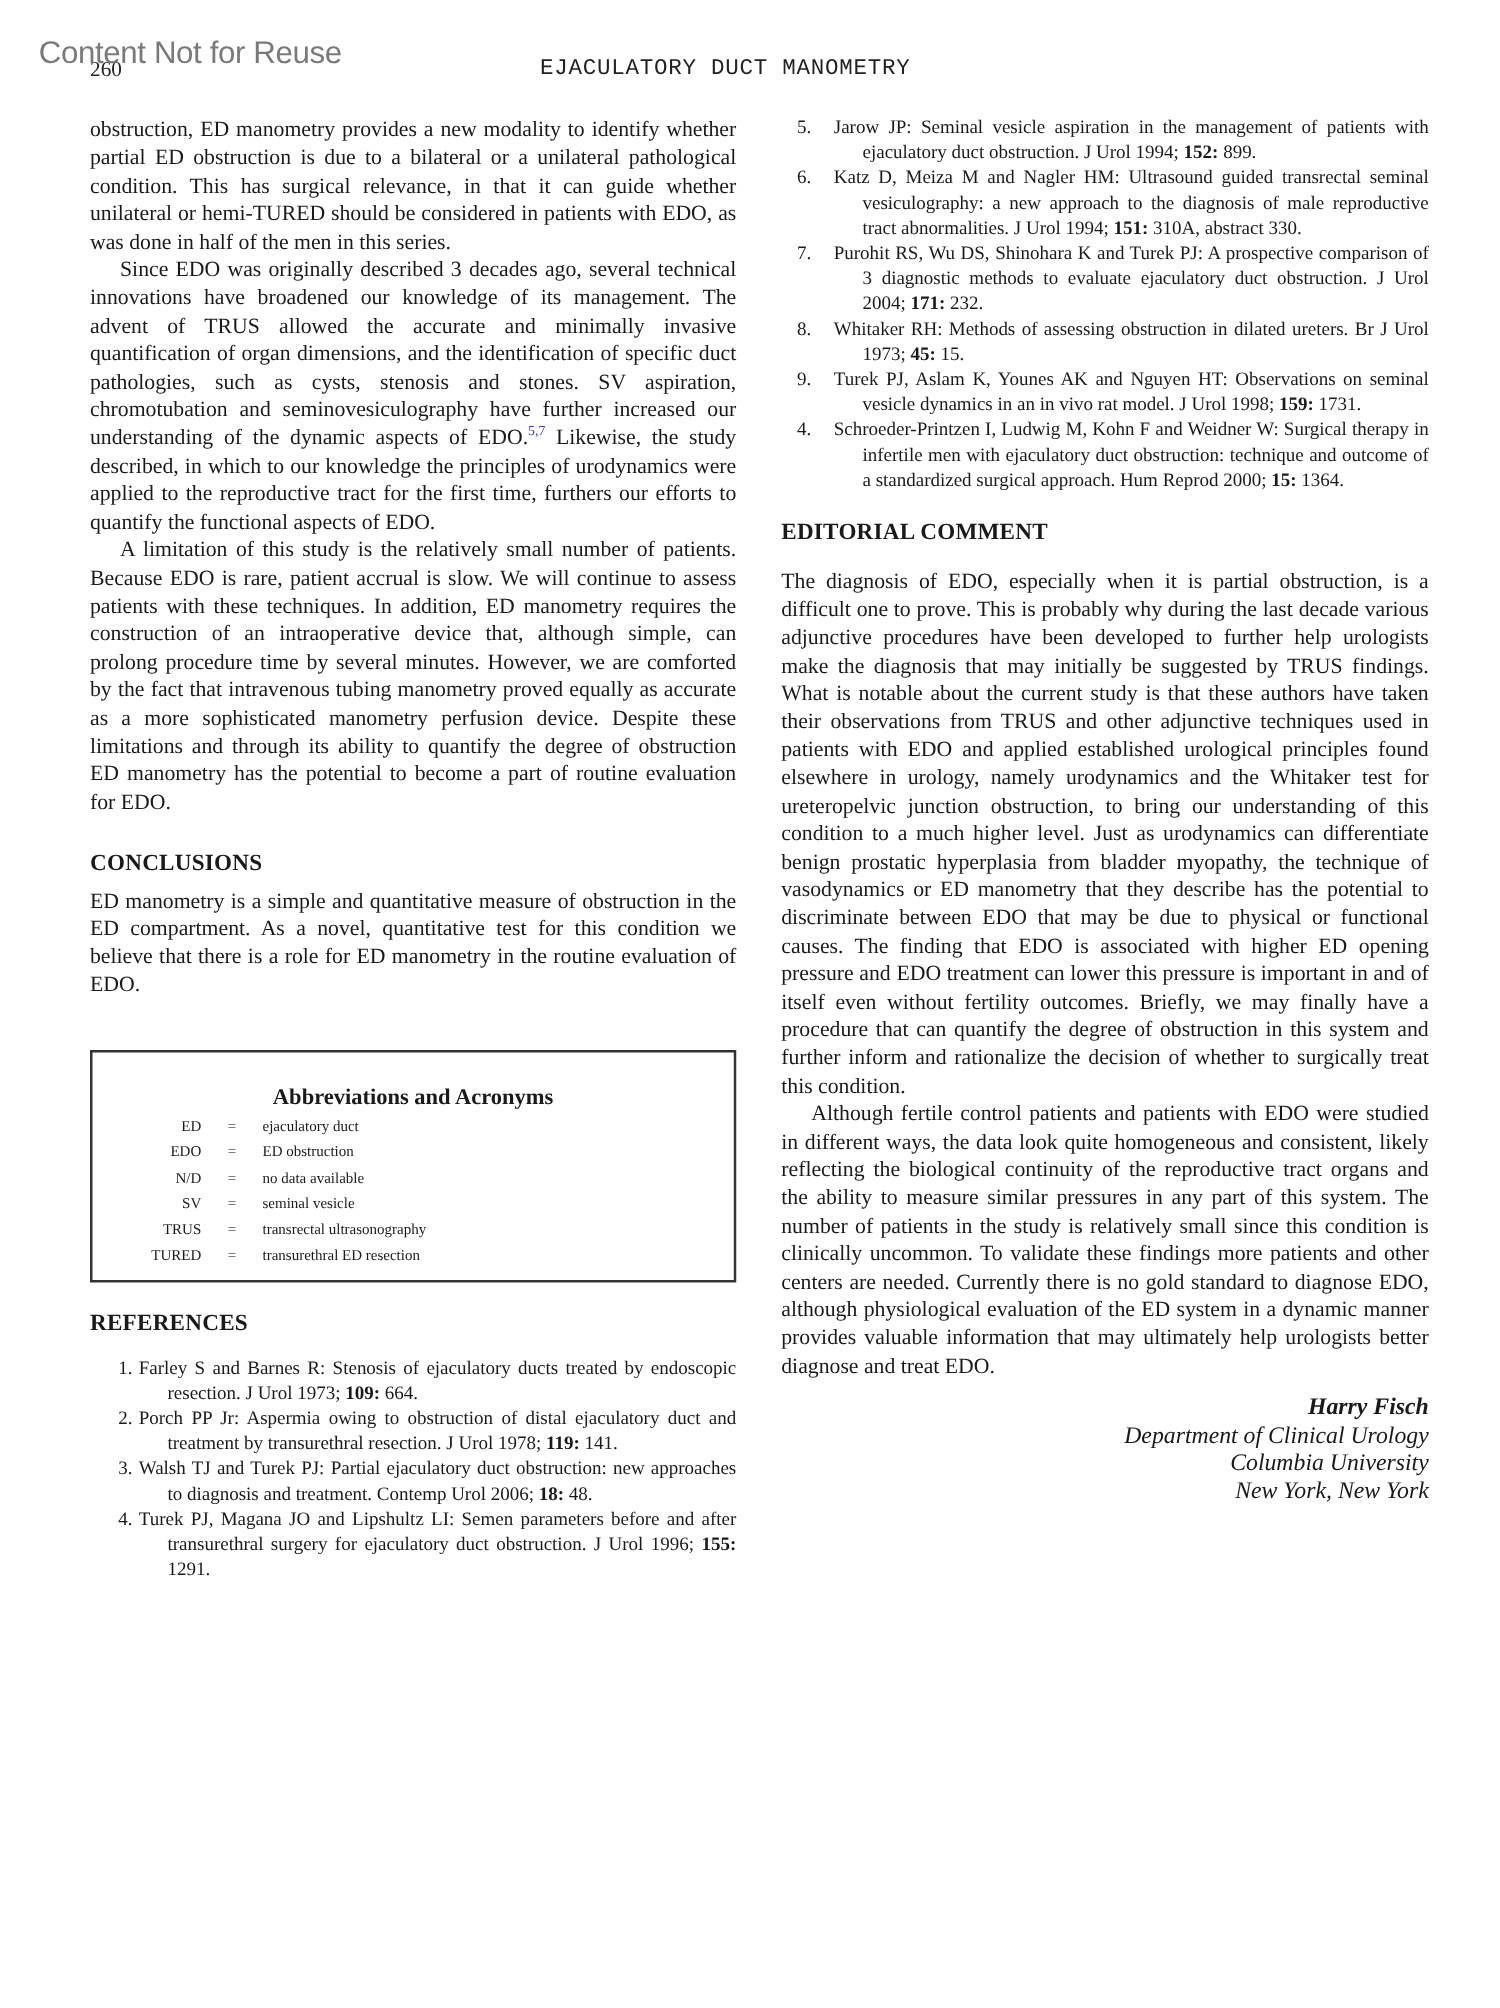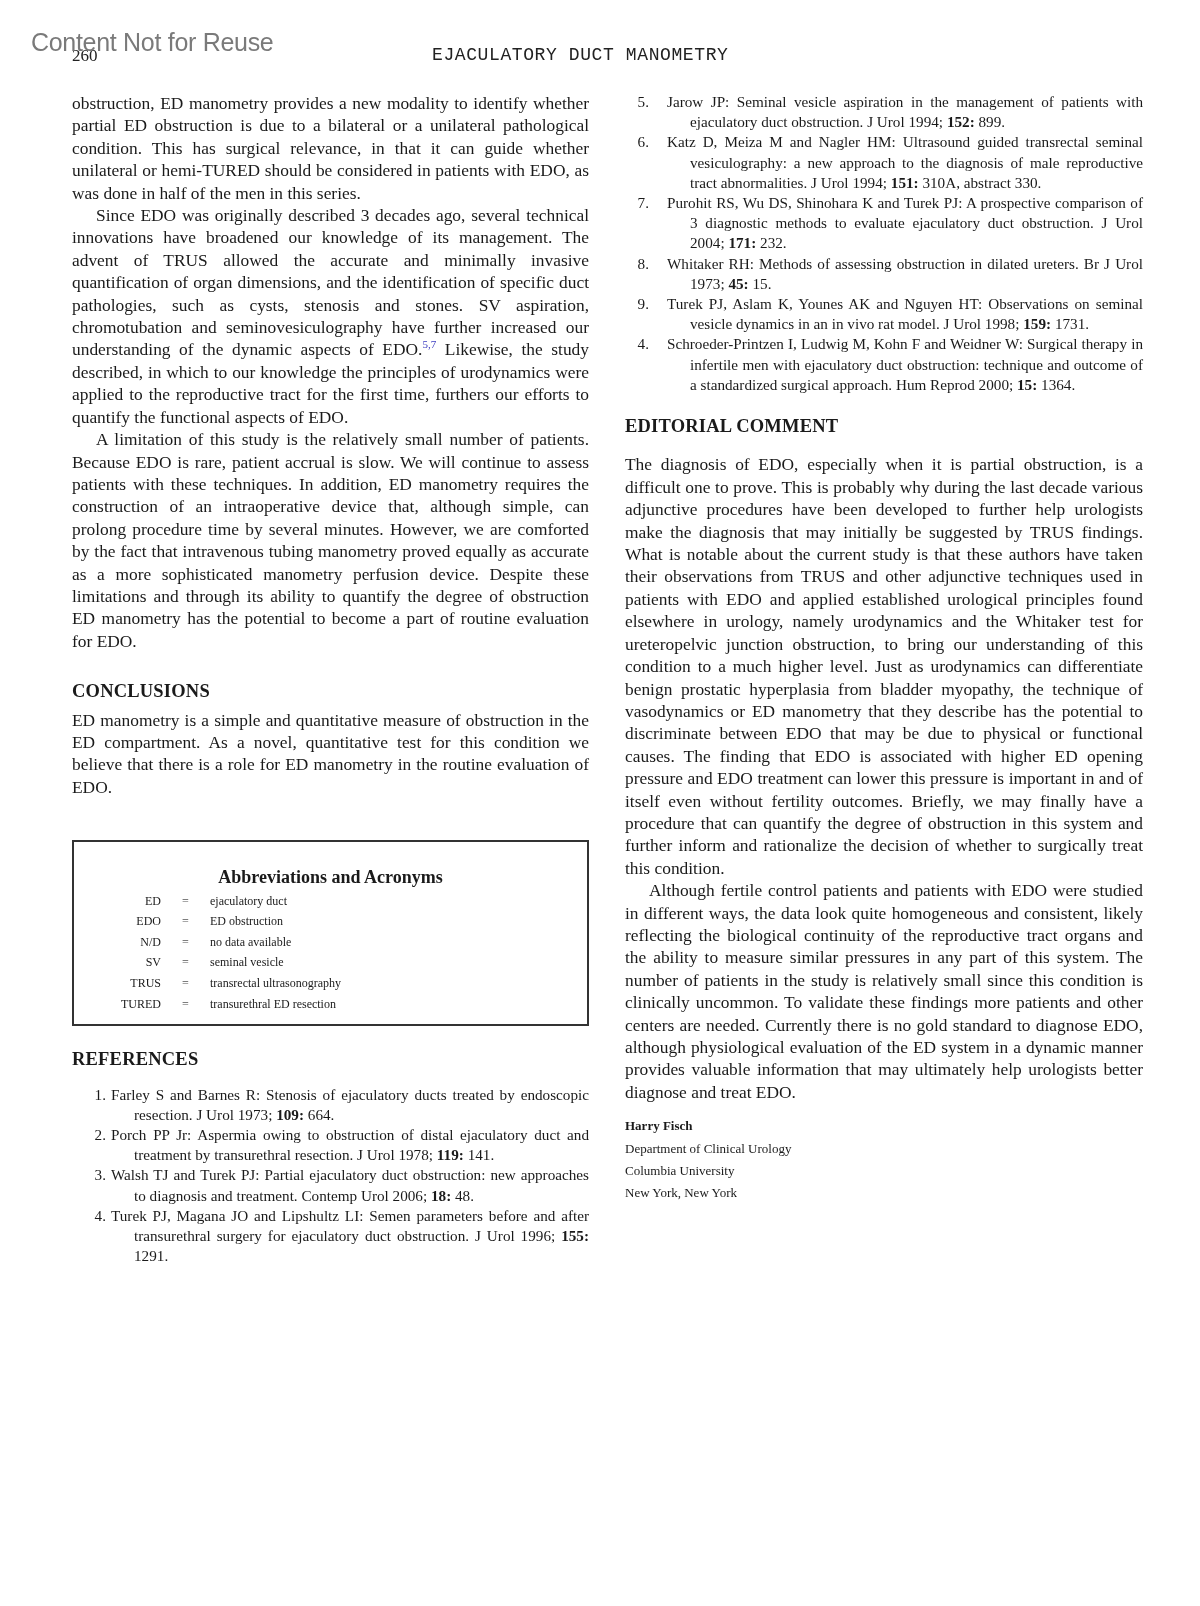--- a/index.html
+++ b/index.html
@@ -44,21 +44,21 @@
   .abbr-row { display: flex; font-size: 12px; line-height: 20.6px; }
   .abbr-key { width: 87px; text-align: right; }
   .abbr-eq { width: 49px; text-align: center; color: #555; }
   .abbr-val { flex: 1; }
   .refs { margin: 0; padding: 0; list-style: none; font-size: 15.2px; line-height: 20.2px; }
   .refs li { position: relative; padding-left: 62px; text-indent: -23px; text-align: justify; }
   .refs li .num { position: absolute; left: 10px; text-indent: 0; width: 24px; text-align: right; }
   .refs.right li { padding-left: 65px; }
   .refs.right li .num { left: 0; width: 24px; }
   .refs b { font-weight: bold; }
-  .sig { font-size: 13px; line-height: 22.4px; margin-top: 12px; }
+  .sig { text-align: right; font-size: 19px; line-height: 22.4px; margin-top: 12px; font-style: italic; }
   .sig .name { font-weight: bold; }
 </style>
 </head>
 <body>
 
 <div class="watermark">Content Not for Reuse</div>
 <div class="page-number">260</div>
 <div class="running-head">EJACULATORY DUCT MANOMETRY</div>
 
 <div class="col col-left">

